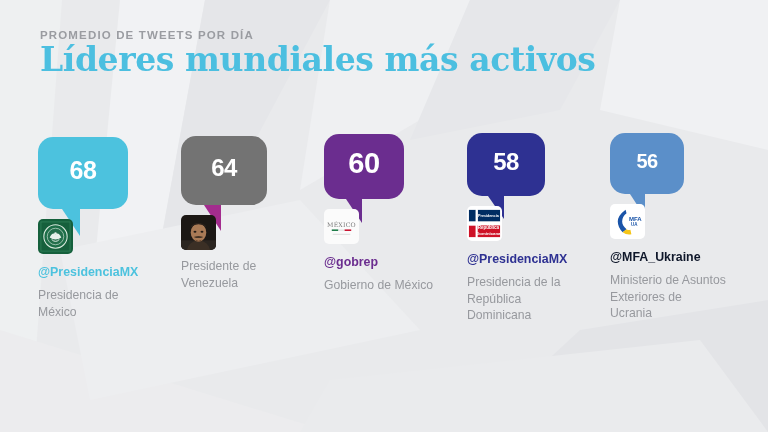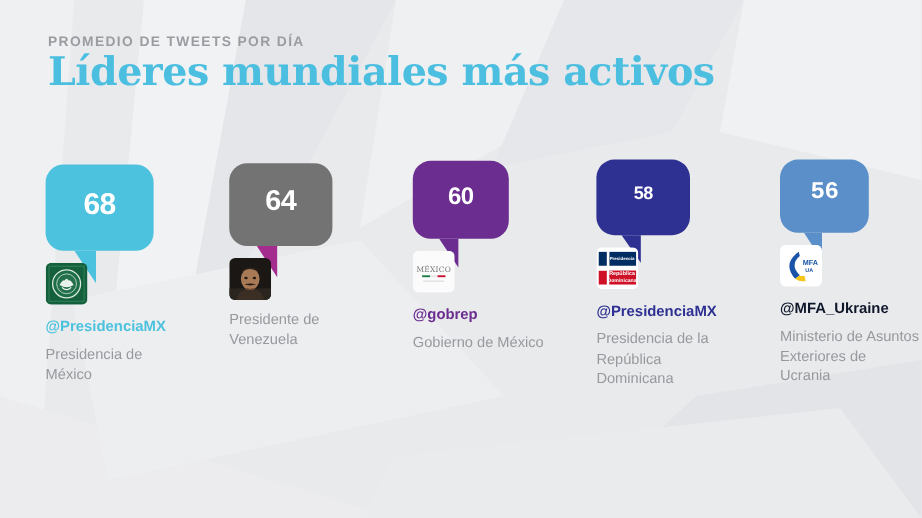--- a/index.html
+++ b/index.html
@@ -57,21 +57,20 @@
   }
 
   
   #leaders {
     position: absolute;
     left: 38px;
     top: 108px;
     right: 8px;
     display: flex;
     align-items: flex-start;
-    gap: 10px;
   }
 
   .leader-col {
     width: 143px;
     flex: 0 0 143px;
     display: flex;
     flex-direction: column;
     align-items: flex-start;
   }
 
@@ -211,21 +210,21 @@
           <path d="M15 26 Q18 28 21 26" fill="none" stroke="#6d4b33" stroke-width="1"></path>
         </svg>
       </div>
 
       <div class="desc">Presidente de Venezuela</div>
     </div>
 
     <div class="leader-col">
       <div class="bubble-zone" style="height: 91px;">
         <div class="bubble" style="width: 80px; height: 65px; background: rgb(107, 45, 143);">
-          <span class="bubble-value" style="font-size: 20px;">60</span>
+          <span class="bubble-value" style="font-size: 29px;">60</span>
         </div>
         <span class="bubble-tail" style="left: 22px; bottom: -24px; border-width: 0px 16px 24px 0px; border-right-color: rgb(107, 45, 143);"></span>
       </div>
 
       <div class="avatar">
         <svg viewBox="0 0 36 36">
           <rect width="36" height="36" fill="#fbfbfb"></rect>
           <text x="18" y="18" text-anchor="middle" font-family="DejaVu Serif, serif" font-size="6.4" letter-spacing="0.2" fill="#7b7b7b">MÉXICO</text>
           <rect x="8" y="21" width="6.8" height="1.6" fill="#1b7a46"></rect>
           <rect x="14.8" y="21" width="6.4" height="1.6" fill="#e8e8e8"></rect>
@@ -234,21 +233,21 @@
         </svg>
       </div>
 
       <div class="handle" style="color: rgb(107, 45, 143);">@gobrep</div>
       <div class="desc">Gobierno de México</div>
     </div>
 
     <div class="leader-col">
       <div class="bubble-zone" style="height: 88px;">
         <div class="bubble" style="width: 78px; height: 63px; background: rgb(46, 49, 146);">
-          <span class="bubble-value" style="font-size: 15px;">58</span>
+          <span class="bubble-value" style="font-size: 24px;">58</span>
         </div>
         <span class="bubble-tail" style="left: 21px; bottom: -23px; border-width: 0px 16px 23px 0px; border-right-color: rgb(46, 49, 146);"></span>
       </div>
 
       <div class="avatar">
         <svg viewBox="0 0 36 36">
           <rect width="36" height="36" fill="#ffffff"></rect>
           <rect x="2" y="4" width="7" height="12" fill="#002d62"></rect>
           <rect x="2" y="20" width="7" height="12" fill="#ce1126"></rect>
           <rect x="11" y="4" width="23" height="12" fill="#002d62"></rect>
@@ -259,21 +258,21 @@
           <text x="22" y="24" text-anchor="middle" font-family="Liberation Sans, sans-serif" font-size="4.6" font-weight="bold" fill="#ffffff">República</text>
           <text x="22" y="30" text-anchor="middle" font-family="Liberation Sans, sans-serif" font-size="4.4" font-weight="bold" fill="#ffffff">Dominicana</text>
         </svg>
       </div>
 
       <div class="handle" style="color: rgb(46, 49, 146);">@PresidenciaMX</div>
       <div class="desc">Presidencia de la República Dominicana</div>
     </div>
 
     <div class="leader-col">
-      <div class="bubble-zone" style="height: 86px; font-family: Liberation Mono, monospace;">
+      <div class="bubble-zone" style="height: 86px;">
         <div class="bubble" style="width: 74px; height: 61px; background: rgb(91, 143, 201);">
           <span class="bubble-value" style="font-size: 20px;">56</span>
         </div>
         <span class="bubble-tail" style="left: 20px; bottom: -23px; border-width: 0px 15px 23px 0px; border-right-color: rgb(91, 143, 201);"></span>
       </div>
 
       <div class="avatar">
         <svg viewBox="0 0 36 36">
           <rect width="36" height="36" fill="#ffffff"></rect>
           <path d="M16 6 Q8 12 8 18 Q8 24 13 29 L17 26 Q12.5 22 12.5 18 Q12.5 13 17 9.5Z" fill="#1a54a8"></path>

